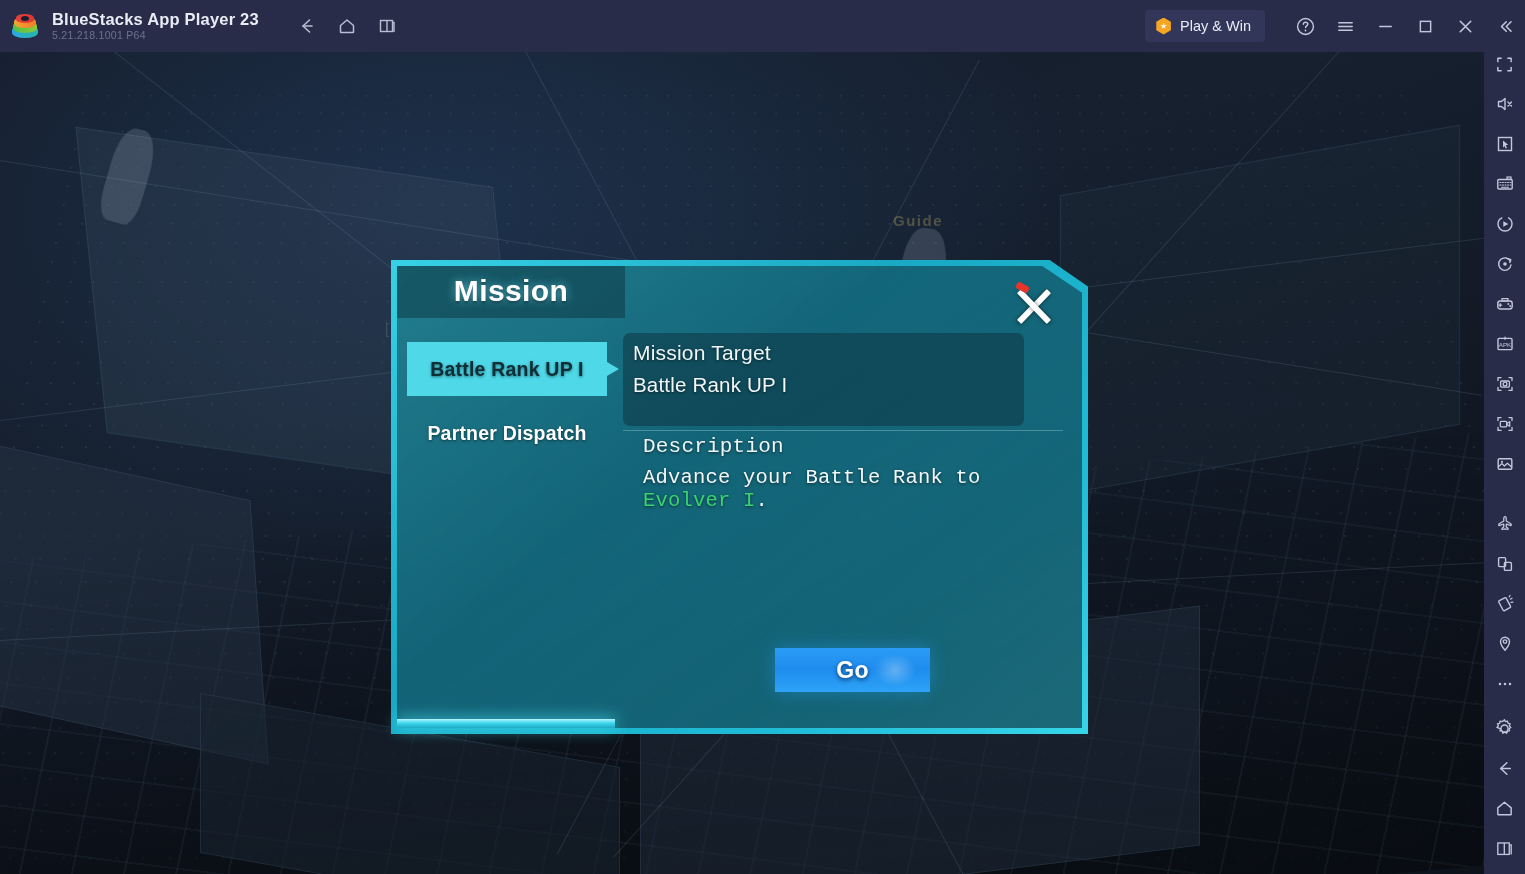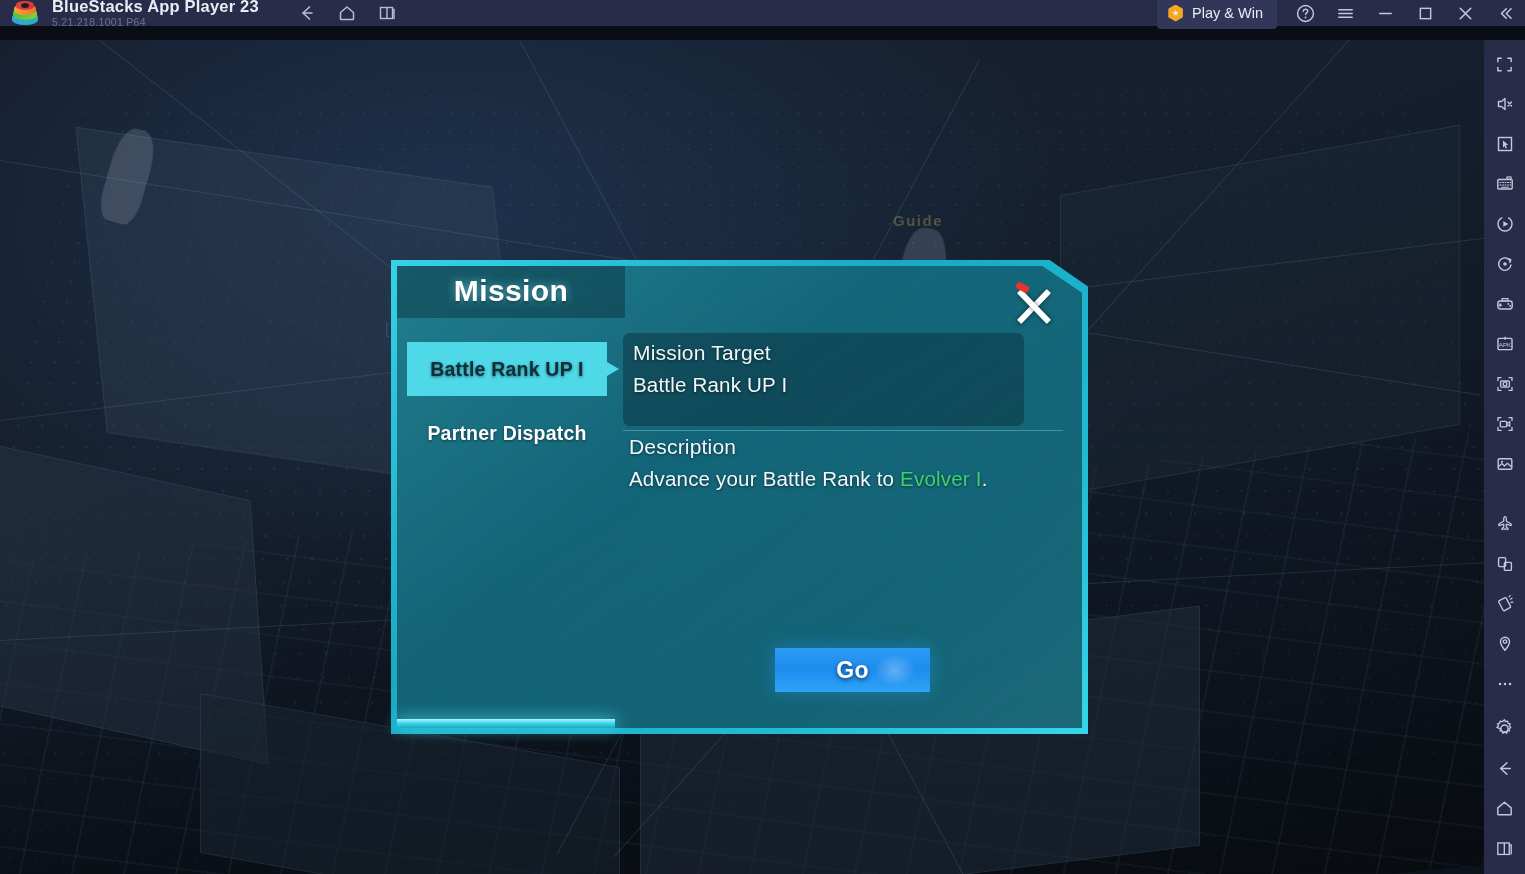--- a/index.html
+++ b/index.html
@@ -6,21 +6,21 @@
   html, body {
     width: 1525px; height: 874px;
     overflow: hidden;
     background: #0a0d16;
     font-family: "Liberation Sans", sans-serif;
   }
 
   
   #titlebar {
     position: absolute; top: 0; left: 0;
-    width: 1525px; height: 26px;
+    width: 1525px; height: 52px;
     background: #282c48;
     display: flex; align-items: center;
     z-index: 50;
   }
   #bs-logo {
     width: 26px; height: 26px; margin-left: 12px;
     position: relative;
   }
   #bs-logo .layer { position: absolute; left: 0; border-radius: 50%/40%; }
   #bs-logo .l1 { width: 26px; height: 13px; top: 12px; background: linear-gradient(90deg,#2aa8e0,#27b6a8); }
@@ -35,21 +35,21 @@
 
   .navbtn {
     width: 40px; height: 40px; display: flex; align-items: center; justify-content: center;
     color: #b9bdd4;
   }
   #nav-group { display: flex; margin-left: 28px; }
 
   #tb-right { margin-left: auto; display: flex; align-items: center; height: 40px; }
   #playwin {
     display: flex; align-items: center; gap: 8px;
-    height: 32px; padding: 0 14px 0 10px; margin-right: 8px;
+    height: 32px; padding: 0 14px 0 10px; margin-right: 20px;
     background: #323659; border-radius: 4px;
   }
   #playwin .hex {
     width: 17px; height: 17px; background: #f5a623;
     clip-path: polygon(50% 0%, 93% 25%, 93% 75%, 50% 100%, 7% 75%, 7% 25%);
     display: flex; align-items: center; justify-content: center;
   }
   #playwin .hex i { width: 7px; height: 7px; background: #fff3d8;
     clip-path: polygon(50% 0,61% 35%,98% 35%,68% 57%,79% 91%,50% 70%,21% 91%,32% 57%,2% 35%,39% 35%); }
   #playwin span { color: #e9ebf5; font-size: 14.5px; }
@@ -172,21 +172,21 @@
     border-left: 12px solid #4ed8e8;
     border-top: 7px solid transparent; border-bottom: 7px solid transparent;
   }
 
   
   #panel-target {
     position: absolute; left: 232px; top: 73px; width: 401px; height: 93px;
     background: rgba(12,40,52,.44); border-radius: 7px;
   }
   #panel-desc {
-    position: absolute; left: 228px; top: 175px; width: 440px; height: 62px;
+    position: absolute; left: 242px; top: 175px; width: 440px; height: 62px; font-family: Liberation Mono, monospace;
   }
   .pnl-head { font-size: 21px; color: #eef6f8; letter-spacing: .2px; text-shadow: 0 1px 3px rgba(0,0,0,.55); }
   .pnl-body { font-size: 20.5px; color: #f2f8fa; letter-spacing: .2px; text-shadow: 0 1px 3px rgba(0,0,0,.55); margin-top: 8px; }
   .hl-green { color: #3ad36d; }
   #divider {
     position: absolute; left: 232px; top: 170px; width: 440px; height: 1px;
     background: rgba(180,225,235,.34);
   }
 
   

